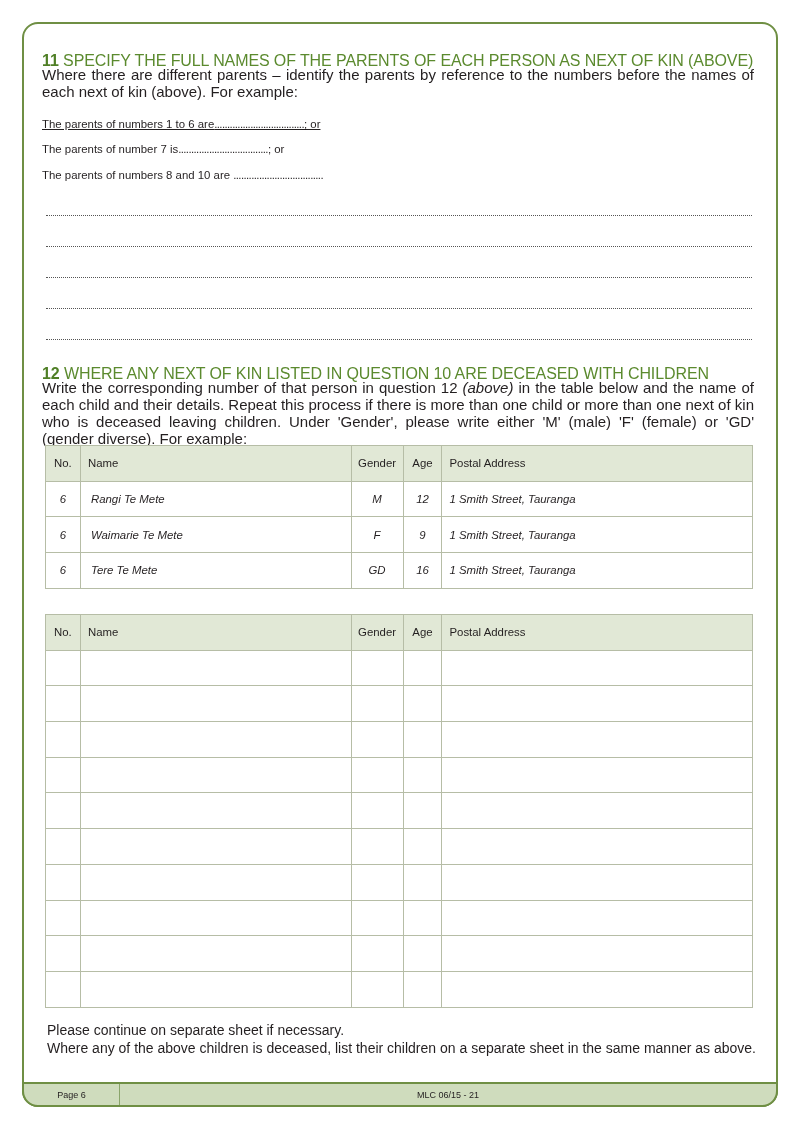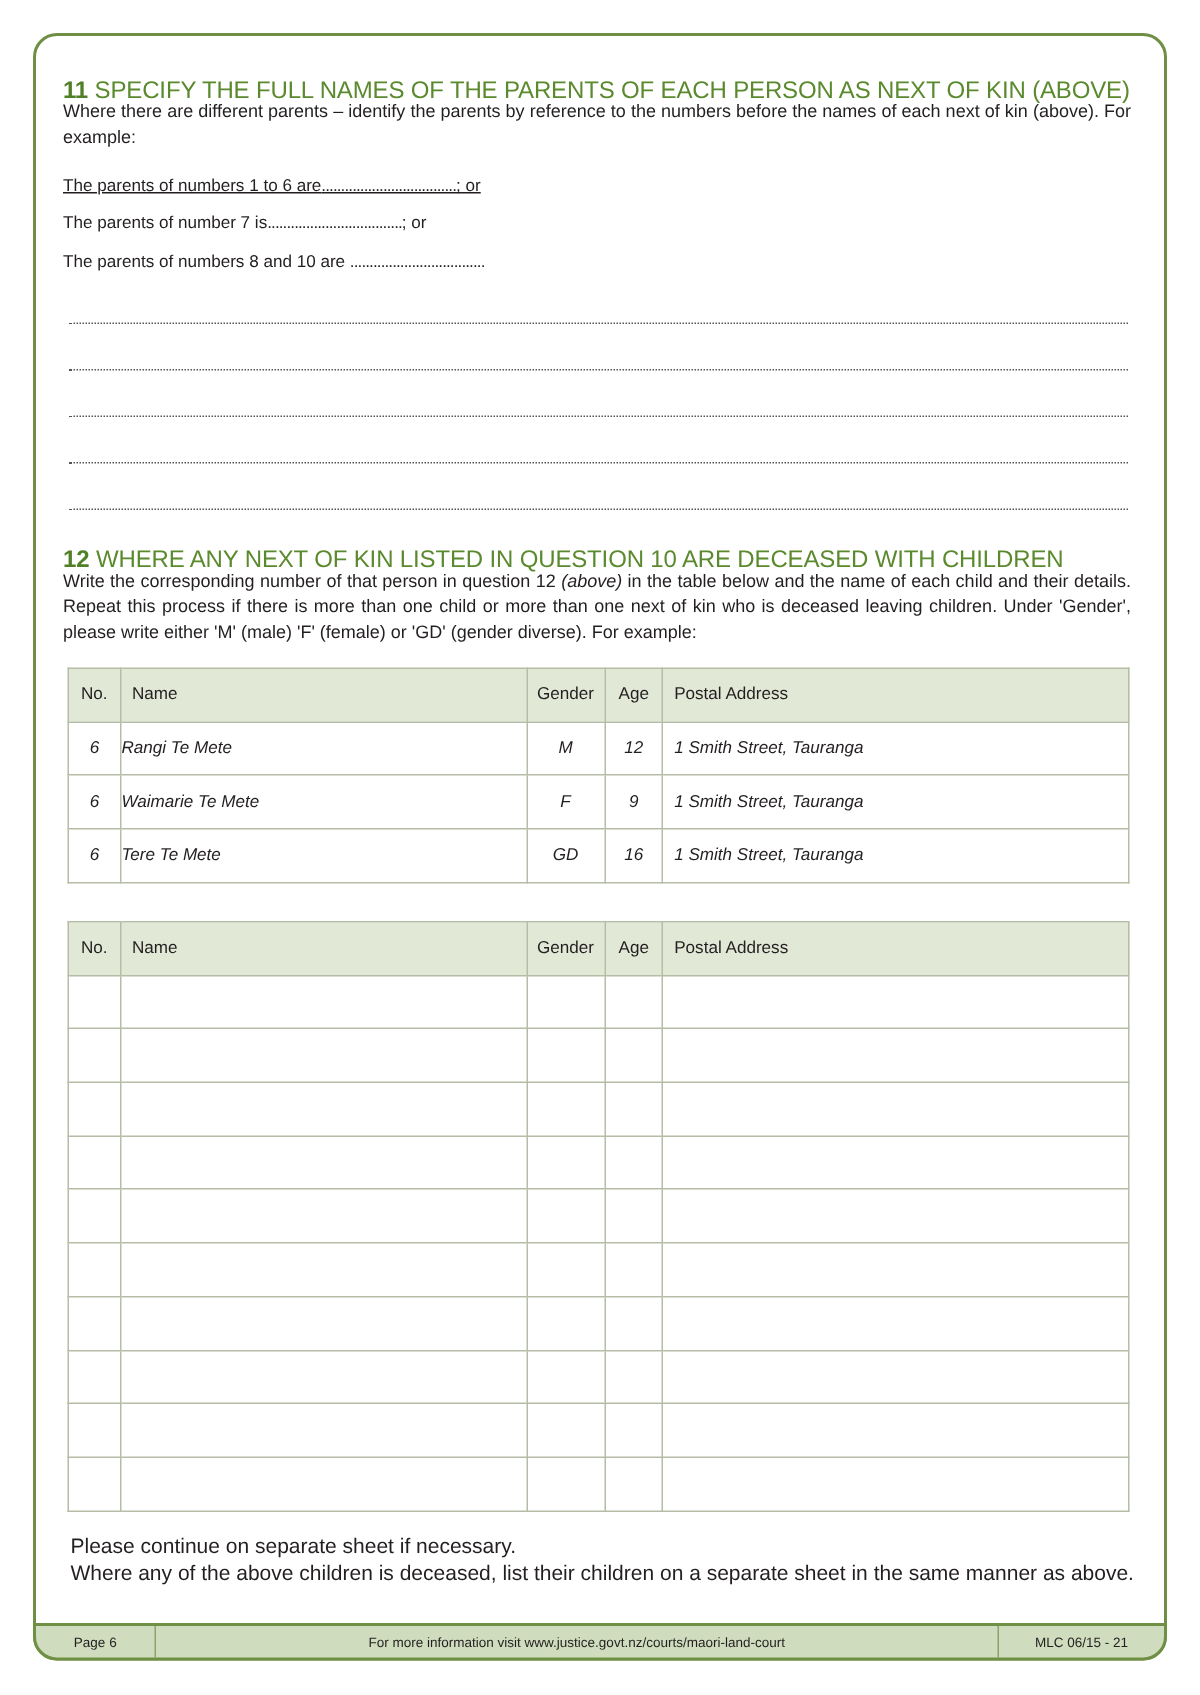--- a/index.html
+++ b/index.html
@@ -24,21 +24,21 @@
     font-size: 16px;
     color: #5b8a2e;
     letter-spacing: -0.1px;
     white-space: nowrap;
   }
   .section-heading .num { font-weight: bold; color: #4f7f26; }
   .para {
     position: absolute;
     left: 42px;
     width: 712px;
-    font-size: 12px;
+    font-size: 15px;
     line-height: 17px;
     text-align: justify;
     color: #231f20;
   }
   .example-line {
     position: absolute;
     left: 42px;
     font-size: 11.4px;
     white-space: nowrap;
     color: #231f20;
@@ -68,21 +68,21 @@
     font-weight: normal;
     text-align: left;
     padding-left: 7px;
     color: #231f20;
     margin-top: 20px;
   }
   table.kin th.c-no { padding-left: 8px; }
   table.kin th.c-gender, table.kin th.c-age { text-align: center; padding-left: 0; }
   table.kin td { font-style: italic; color: #231f20; }
   table.kin td.c-no { text-align: center; }
-  table.kin td.c-name { }
+  table.kin td.c-name { padding-left: 10px; }
   table.kin td.c-gender { text-align: center; }
   table.kin td.c-age { text-align: center; }
   table.kin td.c-addr { padding-left: 7px; }
   col.w-no { width: 35px; }
   col.w-name { width: 271px; }
   col.w-gender { width: 52px; }
   col.w-age { width: 39px; }
   col.w-addr { width: 311px; }
   .note {
     position: absolute;
@@ -101,21 +101,21 @@
     border-bottom: 2px solid #6f8f44;
     border-left: 2px solid #6f8f44;
     border-right: 2px solid #6f8f44;
     border-radius: 0 0 16px 16px;
     display: flex;
     align-items: center;
     font-size: 9px;
     color: #231f20;
   }
   .footer .f-page {
-    width: 80px; height: 100%;
+    width: 96px; height: 100%;
     display: flex; align-items: center; justify-content: center;
     border-right: 1px solid #8aa46a;
   }
   .footer .f-info {
     width: 562px; height: 100%;
     display: flex; align-items: center; justify-content: center;
     border-right: 1px solid #8aa46a;
   }
   .footer .f-code {
     flex: 1; height: 100%;
@@ -288,15 +288,14 @@
         <td class="c-addr"></td>
       </tr>
   </tbody>
 </table>
 
 <div class="note" style="top:1022px;">Please continue on separate sheet if necessary.</div>
 <div class="note" style="top:1040px;">Where any of the above children is deceased, list their children on a separate sheet in the same manner as above.</div>
 
 <div class="footer">
   <div class="f-page">Page 6</div>
-  <div class="f-info">For more information visit www.justice.govt.nz/courts/maori-land-court</div>
   <div class="f-code">MLC 06/15 - 21</div>
 </div>
 
 </body></html>

